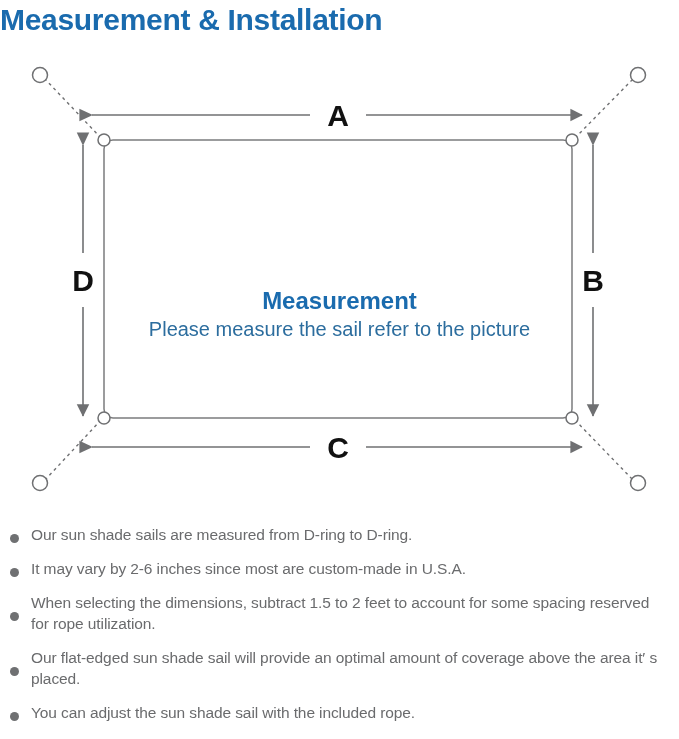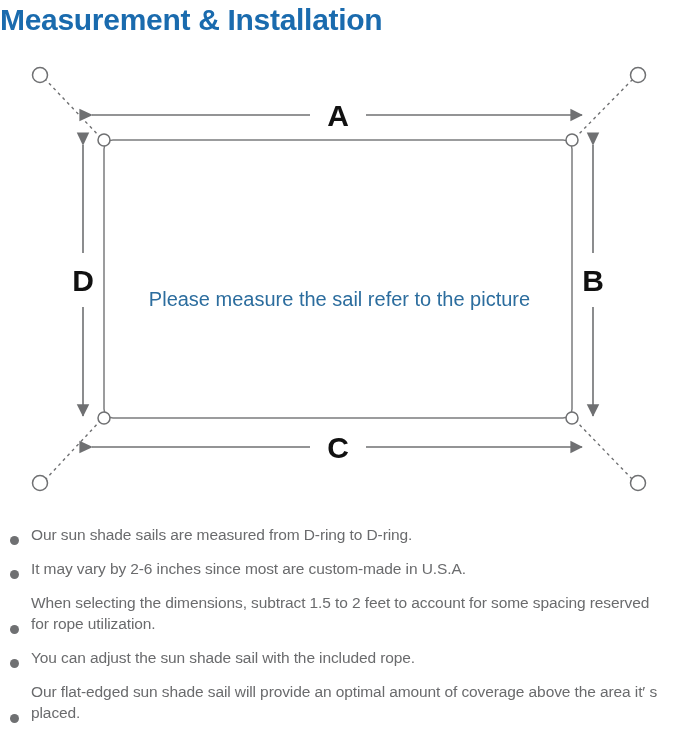--- a/index.html
+++ b/index.html
@@ -64,21 +64,21 @@
   }
   .notes {
     position: absolute;
     left: 0px;
     top: 524px;
     width: 679px;
   }
   .note {
     position: relative;
     display: flex;
-    align-items: flex-end;
+    align-items: center;
     padding: 0 8px 0 10px;
     margin-bottom: 13px;
   }
   .note-bullet {
     flex: 0 0 auto;
     width: 9px;
     height: 9px;
     border-radius: 50%;
     background: #6f7072;
     margin-top: 7px;
@@ -148,40 +148,41 @@
       <line x1="83" y1="259" x2="83" y2="368" stroke="#6f7072" stroke-width="1.6" marker-end="url(#arrR)"></line>
       <text class="dim-letter" x="83" y="243" text-anchor="middle">D</text>
 
       <line x1="593" y1="97" x2="593" y2="205" stroke="#6f7072" stroke-width="1.6" marker-start="url(#arrL)"></line>
       <line x1="593" y1="259" x2="593" y2="368" stroke="#6f7072" stroke-width="1.6" marker-end="url(#arrR)"></line>
       <text class="dim-letter" x="593" y="243" text-anchor="middle">B</text>
 
     </svg>
 
     <div class="center-label">
+      <div class="center-title">Measurement</div>
       <div class="center-sub">Please measure the sail refer to the picture</div>
     </div>
   </div>
 
   <div class="notes">
     <div class="note">
       <span class="note-bullet"></span>
       <span class="note-text">Our sun shade sails are measured from D-ring to D-ring.</span>
     </div>
     <div class="note">
       <span class="note-bullet"></span>
       <span class="note-text">It may vary by 2-6 inches since most are custom-made in U.S.A.</span>
     </div>
     <div class="note">
       <span class="note-bullet"></span>
       <span class="note-text">When selecting the dimensions, subtract 1.5 to 2 feet to account for some spacing reserved for rope utilization.</span>
     </div>
     <div class="note">
       <span class="note-bullet"></span>
-      <span class="note-text">You can adjust the sun shade sail with the included rope.</span>
+      <span class="note-text">Our flat-edged sun shade sail will provide an optimal amount of coverage above the area it′ s placed.</span>
     </div>
     <div class="note">
       <span class="note-bullet"></span>
-      <span class="note-text">Our flat-edged sun shade sail will provide an optimal amount of coverage above the area it′ s placed.</span>
+      <span class="note-text">You can adjust the sun shade sail with the included rope.</span>
     </div>
   </div>
 
 </div>
 
 </body></html>

